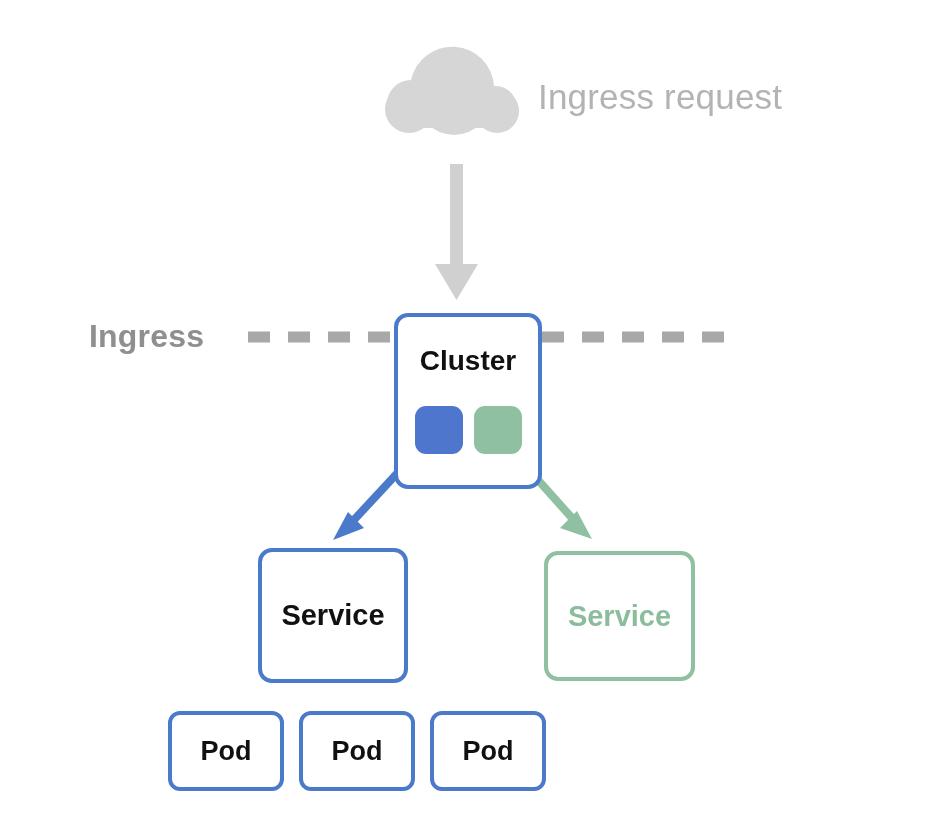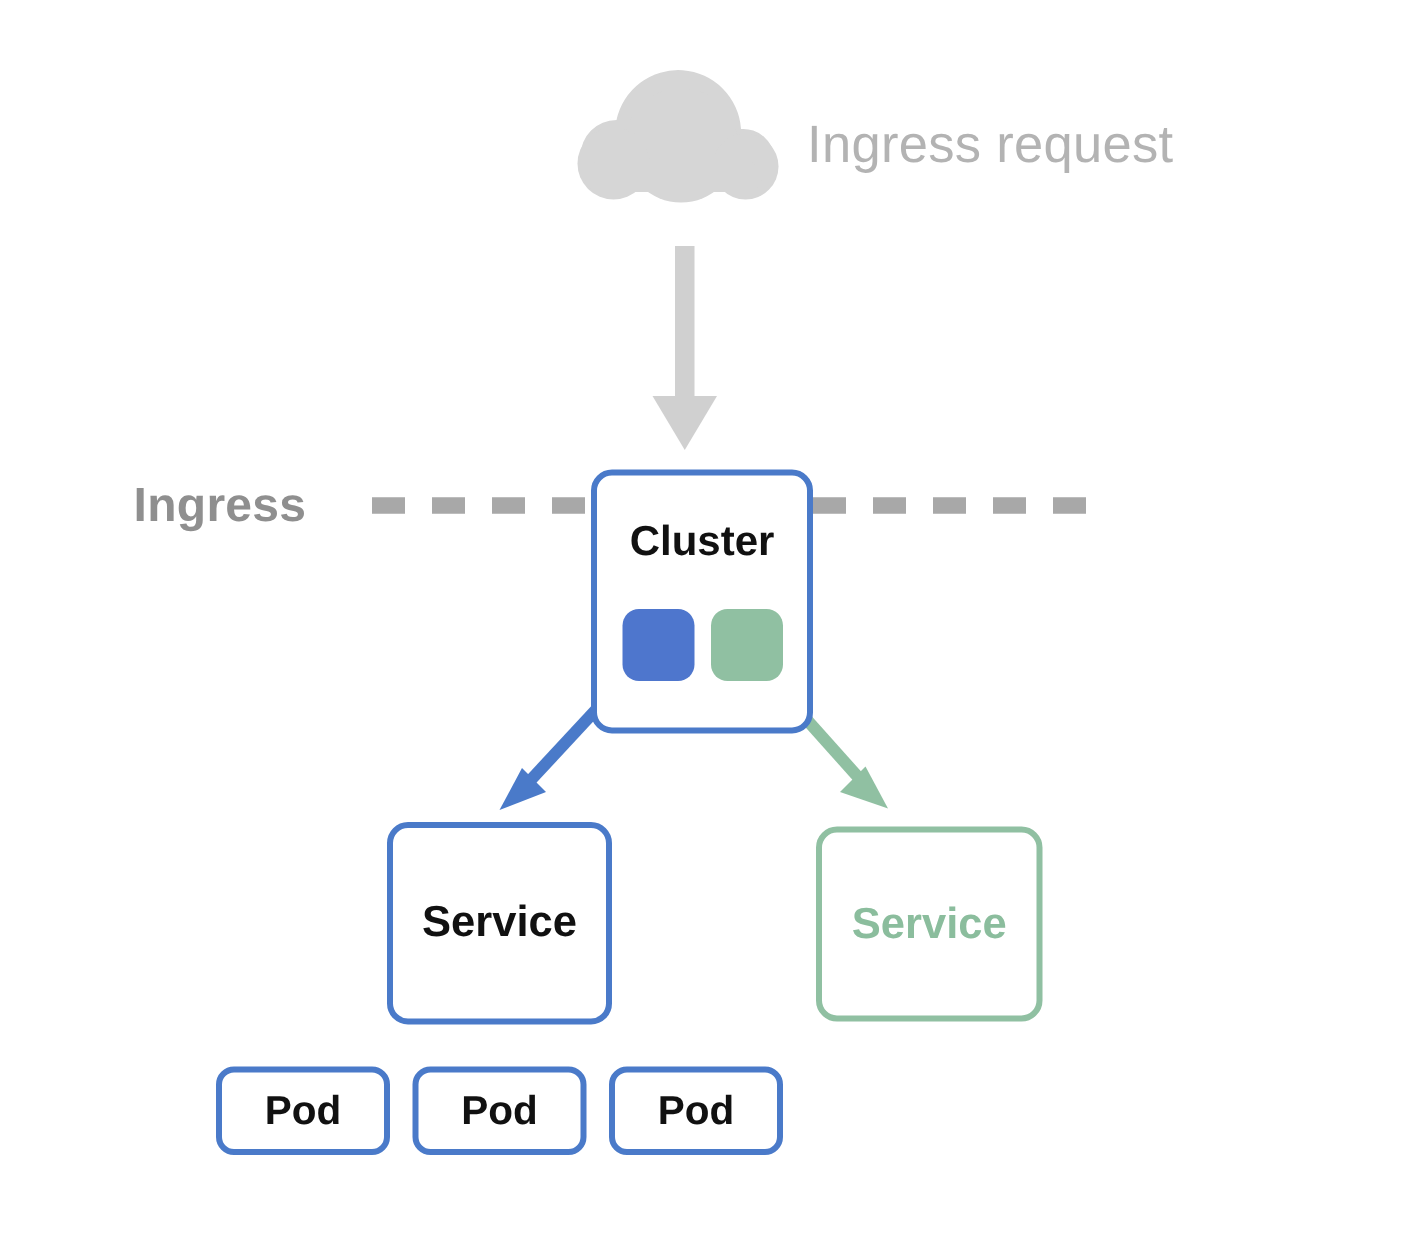--- a/index.html
+++ b/index.html
@@ -120,24 +120,25 @@
     border: 4px solid #90c0a2;
     border-radius: 14px;
   }
   #service-green-box .node-label {
     font-size: 29px;
     color: #8bbd9d;
   }
 
   .pod-box {
     width: 116px;
-    height: 59px;
+    height: 80px;
     border: 4px solid #4a7ac9;
     border-radius: 12px;
     top: 711px;
+    margin-left: 24px;
   }
   .pod-box .node-label {
     font-size: 27px;
     color: #111111;
   }
   #pod-box-1 { left: 144px; }
   #pod-box-2 { left: 275px; }
   #pod-box-3 { left: 406px; }
 </style>
 </head>

